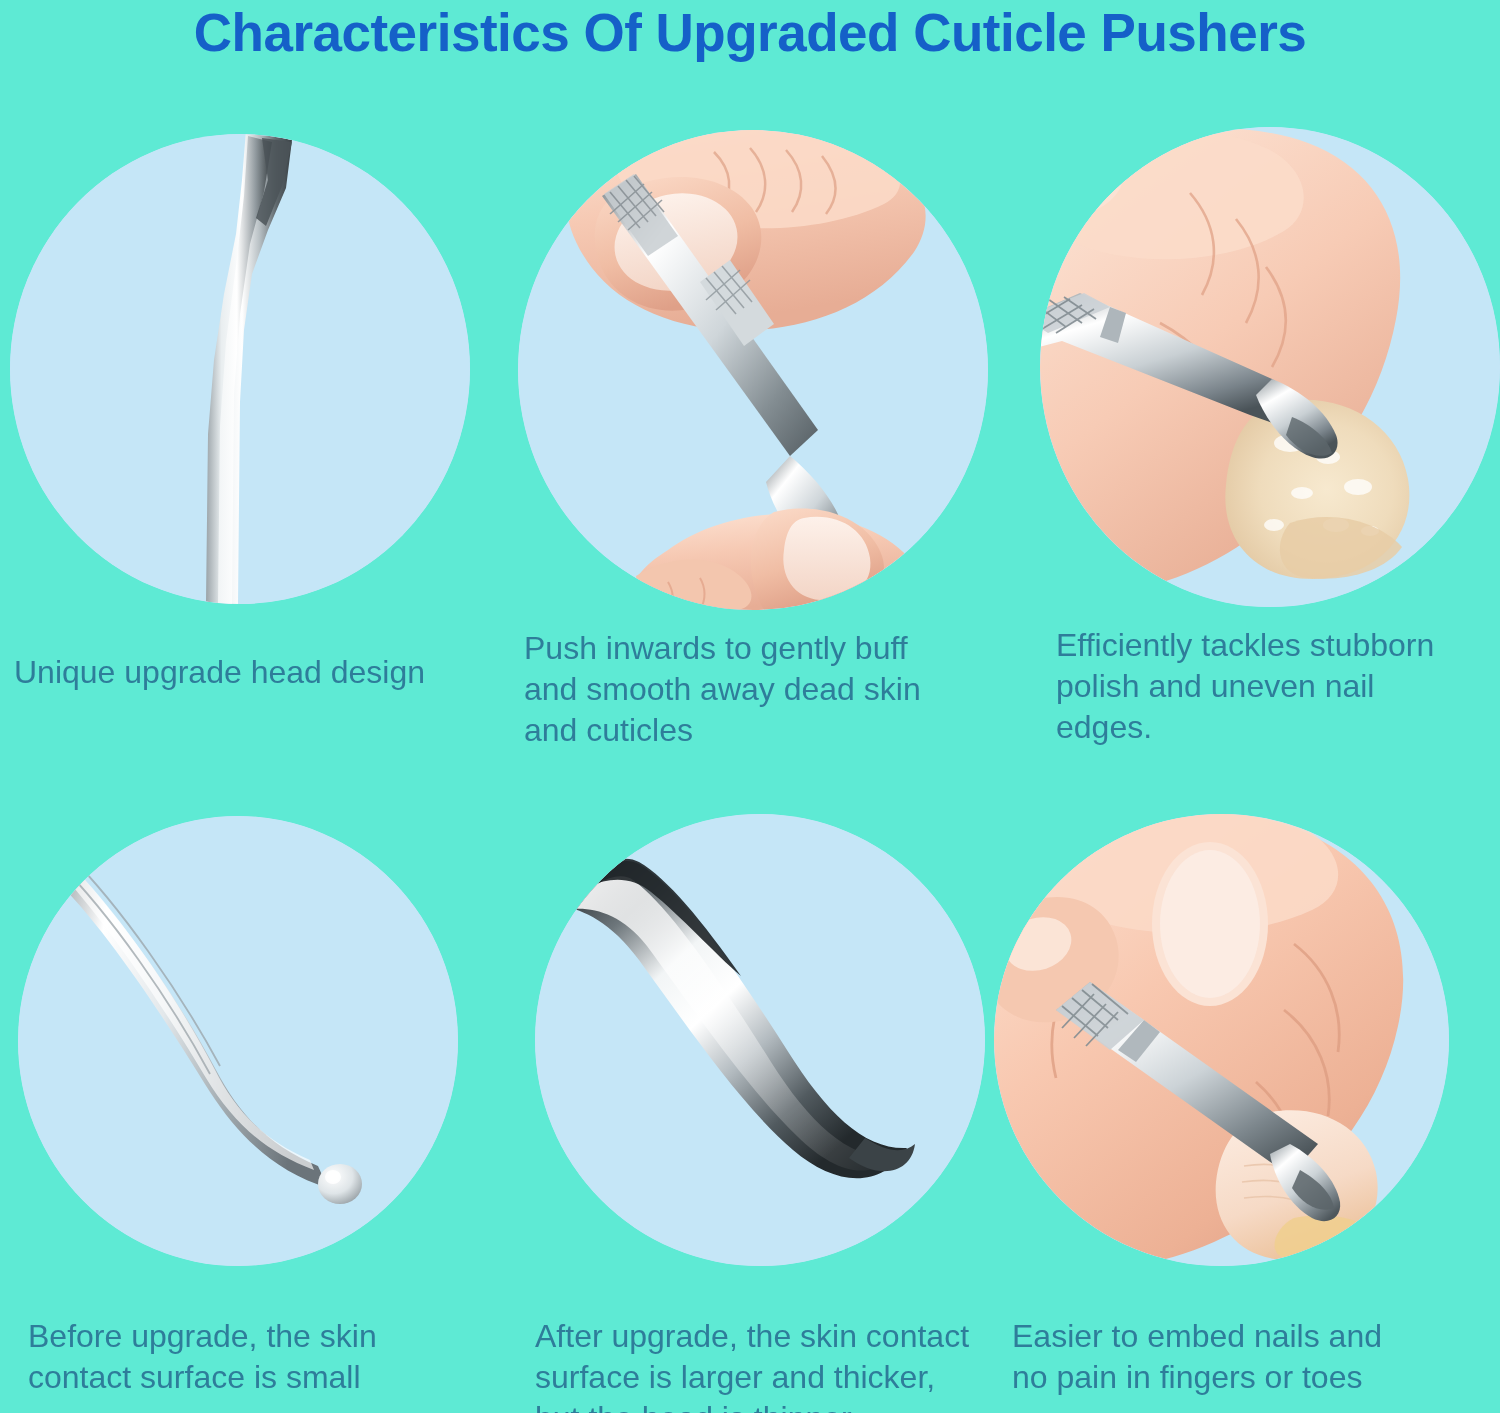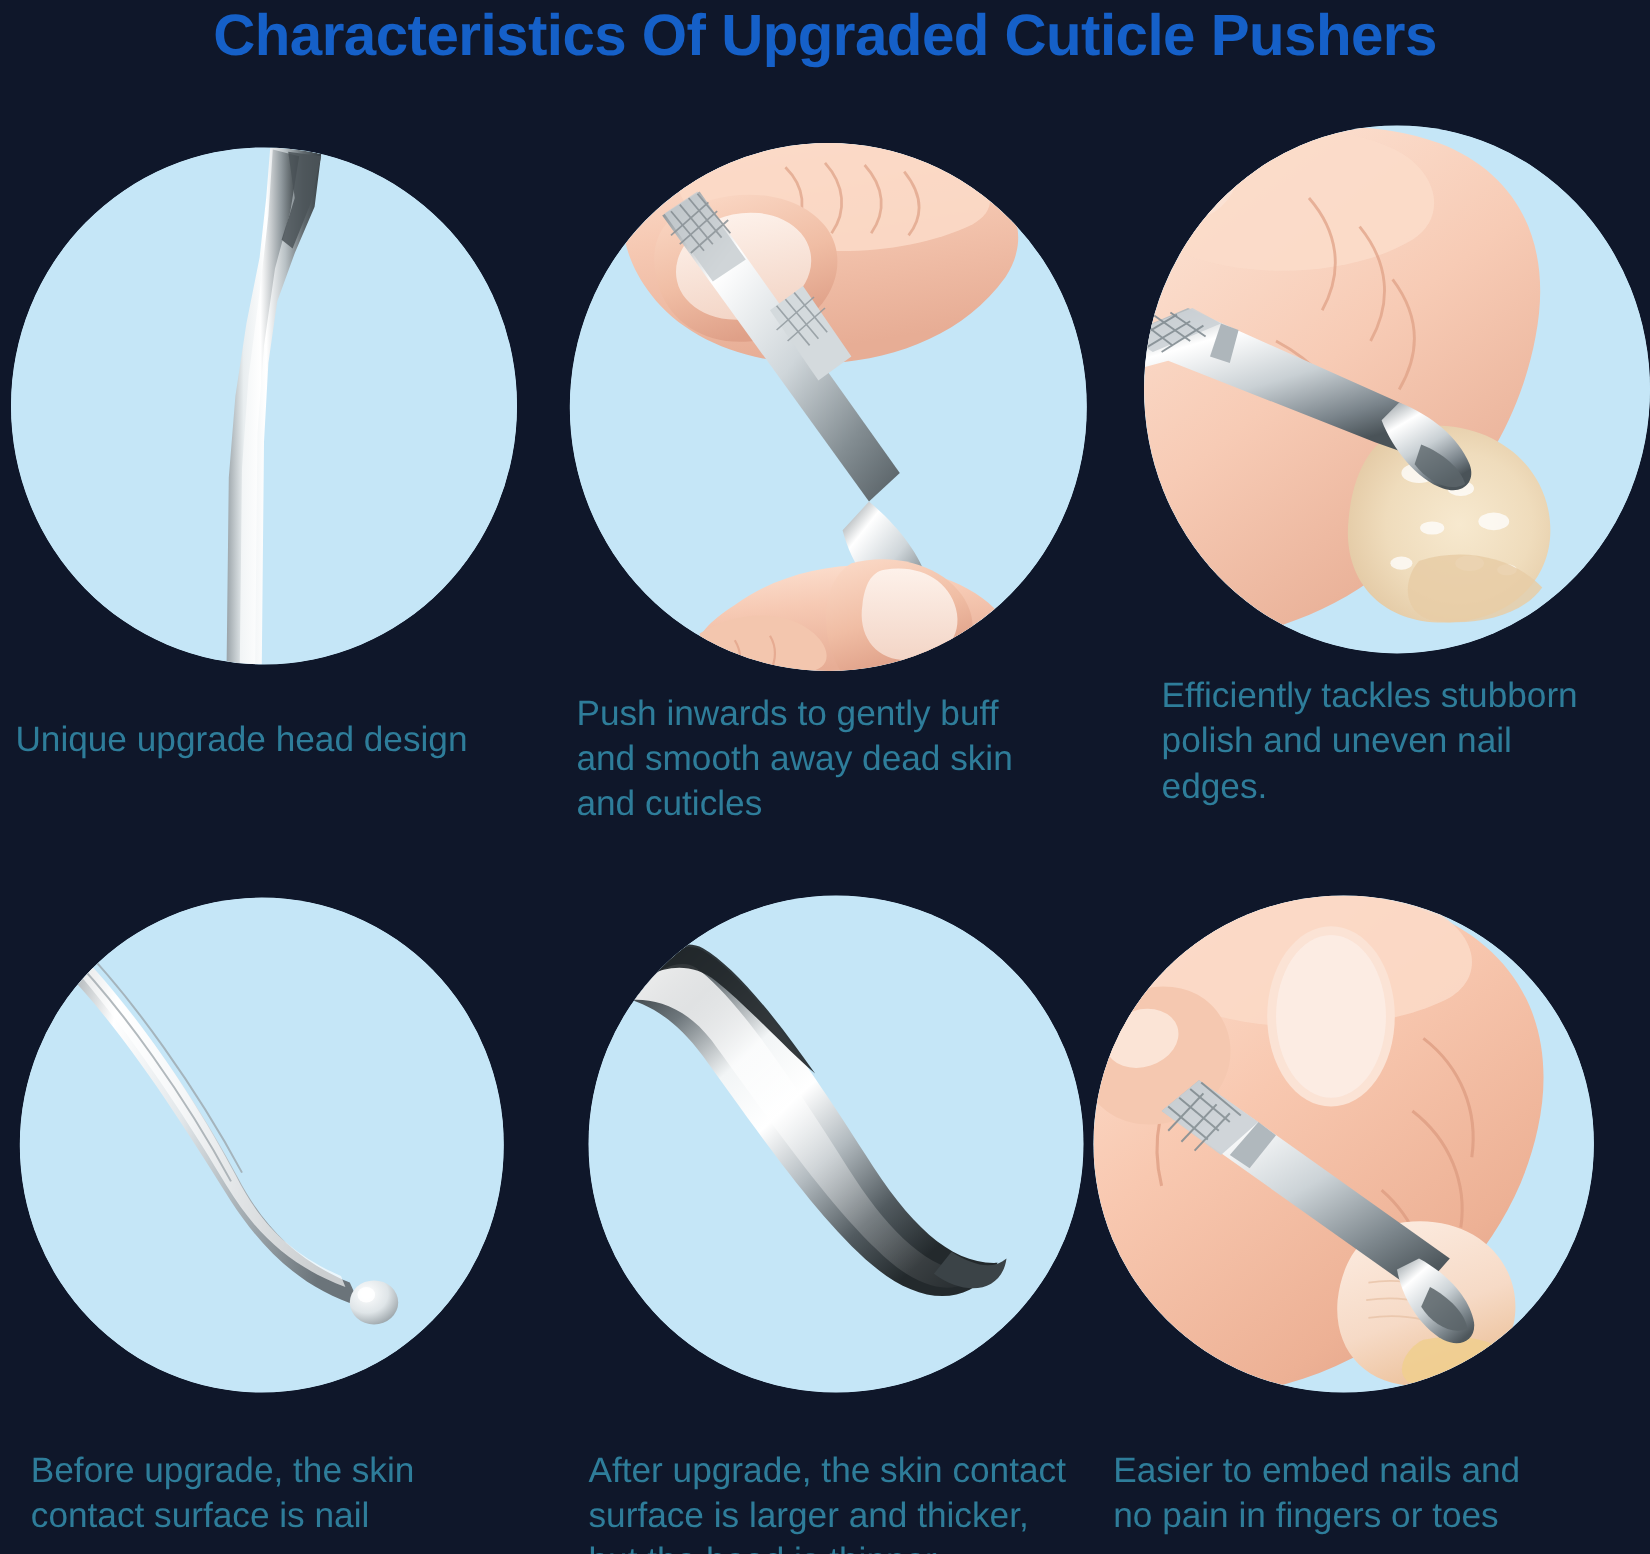--- a/index.html
+++ b/index.html
@@ -5,21 +5,21 @@
   * { margin:0; padding:0; box-sizing:border-box; }
   html, body {
     width:1500px; height:1413px;
     background:#ffffff;
     font-family:"Liberation Sans", sans-serif;
     overflow:hidden;
   }
   #page {
     position:relative;
     width:1500px; height:1413px;
-    background:#0f172a;
+    background:#5eead4;
   }
 
   
   .title {
     position:absolute;
     top:2px; left:0; width:1500px;
     text-align:center;
     font-size:53px;
     font-weight:bold;
     letter-spacing:-0.5px;
@@ -184,21 +184,21 @@
               <path d="M182 448 C188 458 188 470 182 480"></path>
             </g>
           </svg>
         </div>
       </div>
       <div class="caption" style="left:24px; top:516px; width:500px;">Push inwards to gently buff
 and smooth away dead skin
 and cuticles</div>
     </div>
 
-    <div class="cell" style="left:1020px; top:0px; width:480px; height:660px;">
+    <div class="cell" style="left:1020px; top:13px; width:480px; height:660px;">
       <div class="disc" style="left:20px; top:18px; width:460px; height:480px;">
         <div class="photo">
           <svg viewBox="0 0 460 480" preserveAspectRatio="none">
             <defs>
               <linearGradient id="skinC" x1="0.1" y1="0" x2="0.7" y2="1">
                 <stop offset="0%" stop-color="#fde6d8"></stop>
                 <stop offset="50%" stop-color="#f7cbb5"></stop>
                 <stop offset="100%" stop-color="#e5a98f"></stop>
               </linearGradient>
               <linearGradient id="rod3" x1="0" y1="0" x2="0.6" y2="1">
@@ -298,21 +298,21 @@
               <path d="M40 46 C92 98 152 184 192 258"></path>
               <path d="M50 38 C102 90 162 176 202 250"></path>
             </g>
 
             <ellipse cx="322" cy="368" rx="22" ry="20" fill="url(#ball4)"></ellipse>
             <ellipse cx="315" cy="361" rx="8" ry="7" fill="#ffffff" opacity="0.9"></ellipse>
           </svg>
         </div>
       </div>
       <div class="caption" style="left:28px; top:560px; width:470px;">Before upgrade, the skin
-contact surface is nail</div>
+contact surface is small</div>
     </div>
 
     <div class="cell" style="left:505px; top:660px; width:520px; height:657px;">
       <div class="disc" style="left:30px; top:58px; width:450px; height:452px;">
         <div class="photo">
           <svg viewBox="0 0 450 452" preserveAspectRatio="none">
             <defs>
               <linearGradient id="spoon5" x1="0.1" y1="0" x2="0.9" y2="0.8">
                 <stop offset="0%" stop-color="#2e3539"></stop>
                 <stop offset="16%" stop-color="#6d767b"></stop>

